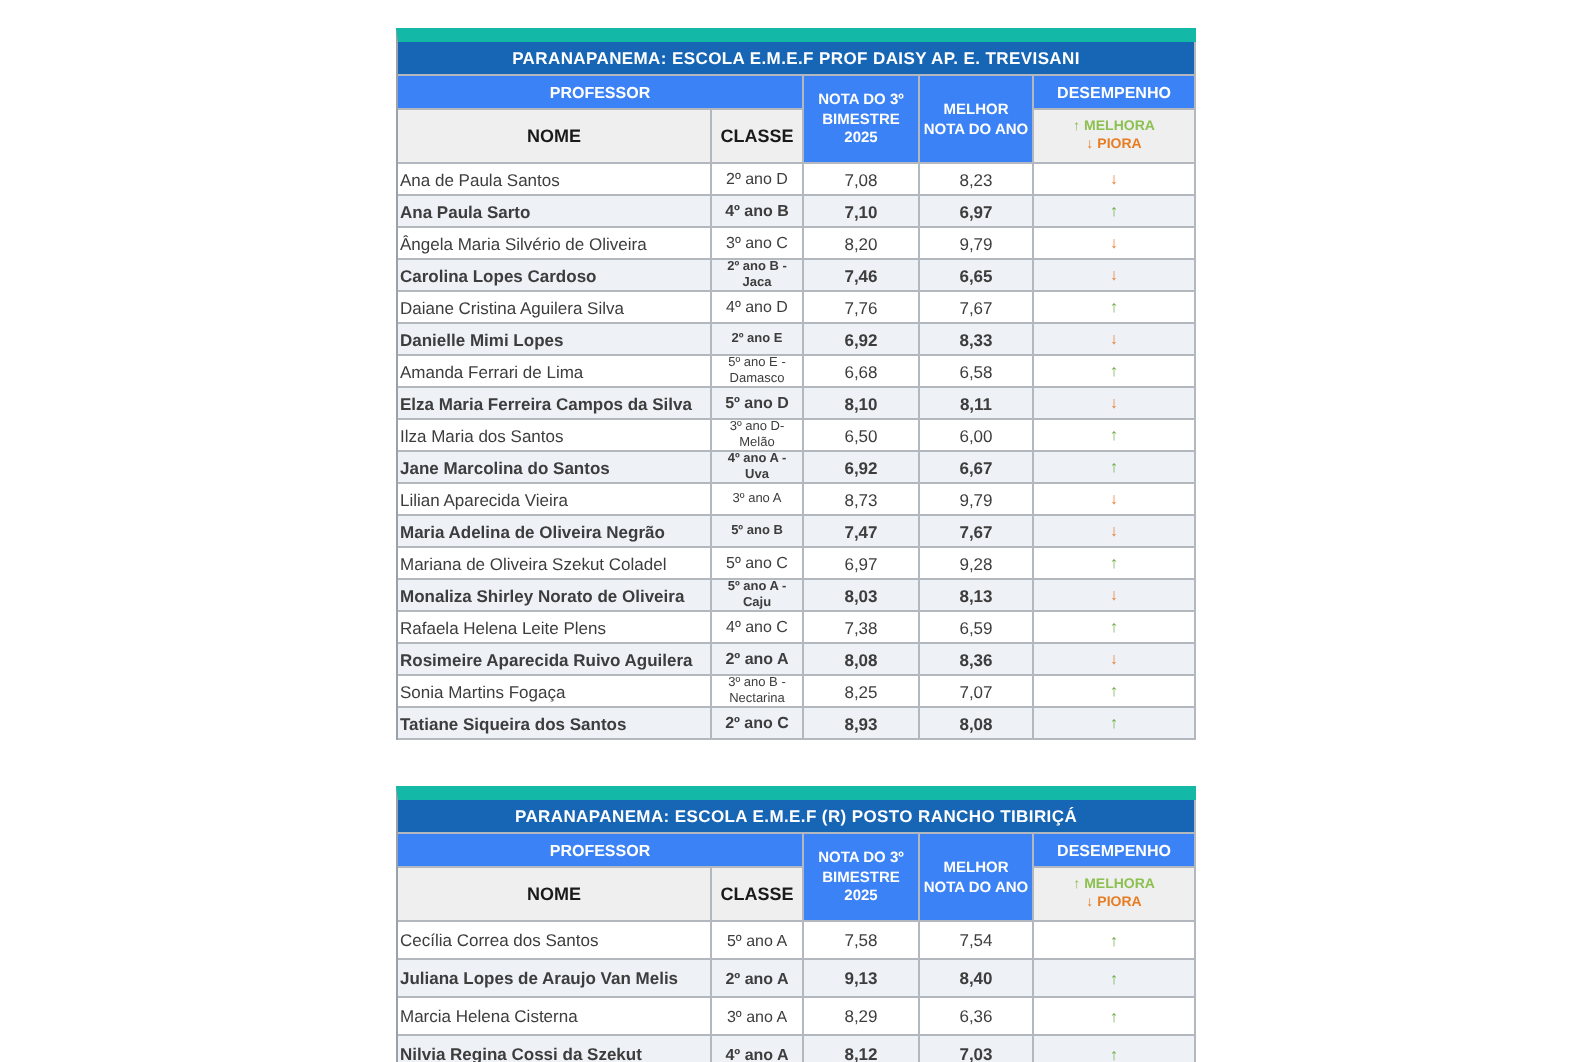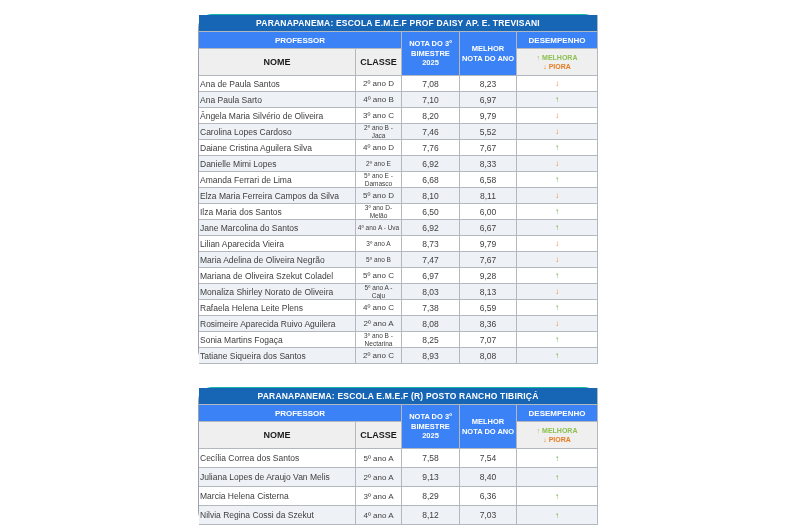--- a/index.html
+++ b/index.html
@@ -6,21 +6,21 @@
   body {
     width: 785px; height: 531px; overflow: hidden;
     font-family: "Liberation Sans", sans-serif;
     -webkit-font-smoothing: antialiased;
   }
   .page { padding-top: 14px; padding-left: 198px; }
 
   table.report {
     border-collapse: separate; border-spacing: 0;
     width: 399px; table-layout: fixed;
-    border-left: 1px solid #9aa1a8; border-top: 1px solid #14b8a6; border-radius: 14px;
+    border-left: 1px solid #9aa1a8; border-top: 7px solid #14b8a6;
   }
   table.report th, table.report td {
     border-right: 1px solid #b2b8be;
     border-bottom: 1px solid #b2b8be;
     box-sizing: border-box; padding: 0 1px;
     overflow: hidden;
   }
 
   th.title-bar {
     background: #1766b5; color: #ffffff;
@@ -38,21 +38,21 @@
     background: #efefef; color: #1a1a1a;
     font-size: 9px; font-weight: bold; height: 27px; text-align: center; margin-top: 32px;
   }
   th.legend { font-size: 7px; line-height: 1.3; }
   .leg-up   { color: #8cc051; display: block; }
   .leg-down { color: #e87c22; display: block; }
   .leg-sym  { margin-right: 2px; }
 
   td { font-size: 8.5px; color: #3d3d3d; height: 16px; background: #ffffff; }
   .t2 td { height: 19px; }
-  tr.alt td { background: #eef2f6; }
+  tr.alt td { background: #eef2f6; font-weight: bold; }
   td.nome   { text-align: left; padding-left: 5px; }
   td.classe { text-align: center; font-size: 8px; }
   td.classe.small { font-size: 6.5px; line-height: 1.15; }
   td.num    { text-align: center; }
   td.trend  { text-align: center; font-weight: bold; font-size: 8px; }
   td.trend.up   { color: #70ad47; }
   td.trend.down { color: #ed7d31; }
 
   .gap { height: 23px; }
 </style>
@@ -107,21 +107,21 @@
           <td class="nome">Ângela Maria Silvério de Oliveira</td>
           <td class="classe">3º ano C</td>
           <td class="num">8,20</td>
           <td class="num">9,79</td>
           <td class="trend down">↓</td>
         </tr>
         <tr class="alt">
           <td class="nome">Carolina Lopes Cardoso</td>
           <td class="classe small">2º ano B - Jaca</td>
           <td class="num">7,46</td>
-          <td class="num">5,52</td>
+          <td class="num">6,65</td>
           <td class="trend down">↓</td>
         </tr>
         <tr>
           <td class="nome">Daiane Cristina Aguilera Silva</td>
           <td class="classe">4º ano D</td>
           <td class="num">7,76</td>
           <td class="num">7,67</td>
           <td class="trend up">↑</td>
         </tr>
         <tr class="alt">

